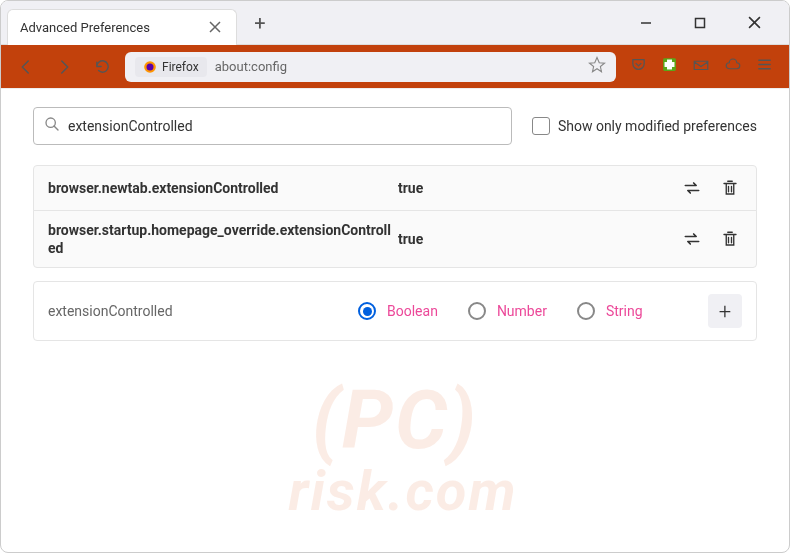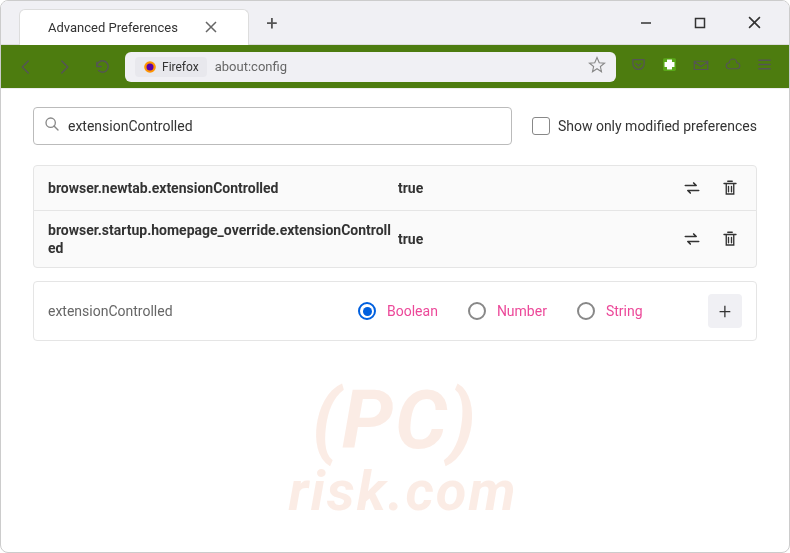--- a/index.html
+++ b/index.html
@@ -1,28 +1,28 @@
 <!DOCTYPE html>
 <html><head>
   <meta charset="utf-8">
   <style>
     * { margin: 0; padding: 0; box-sizing: border-box; font-family: -apple-system, BlinkMacSystemFont, "Segoe UI", Roboto, sans-serif; }
     body { width: 790px; height: 553px; background: #fff; overflow: hidden; position: relative; }
     
     .window { width: 100%; height: 100%; border: 1px solid #ccc; border-radius: 8px; overflow: hidden; position: relative; }
     
     .titlebar { height: 44px; background: #f0f0f4; display: flex; align-items: center; padding: 0; border-bottom: 1px solid #ddd; }
-    .tab { display: flex; align-items: center; background: #fff; border-radius: 6px 6px 0 0; height: 36px; margin-top: 8px; margin-left: 18px; padding: 0 28px; min-width: 230px; border: 1px solid #ddd; border-bottom: none; }
+    .tab { display: flex; align-items: center; background: #fff; border-radius: 6px 6px 0 0; height: 36px; margin-top: 8px; margin-left: 6px; padding: 0 12px; min-width: 230px; border: 1px solid #ddd; border-bottom: none; }
     .tab-title { font-size: 13px; color: #333; flex: 1; }
     .tab-close { width: 18px; height: 18px; display: flex; align-items: center; justify-content: center; cursor: pointer; color: #666; }
     .newtab-btn { width: 30px; height: 30px; display: flex; align-items: center; justify-content: center; margin-left: 8px; cursor: pointer; color: #555; font-size: 20px; }
     .win-controls { margin-left: auto; display: flex; gap: 24px; padding-right: 20px; align-items: center; }
     .win-ctrl { width: 30px; height: 30px; display: flex; align-items: center; justify-content: center; cursor: pointer; color: #333; }
     
-    .toolbar { height: 44px; background: #4d7c0f; display: flex; align-items: center; padding: 0 10px; gap: 8px; border-bottom: 1px solid #eee; }
+    .toolbar { height: 44px; background: #c2410c; display: flex; align-items: center; padding: 0 10px; gap: 8px; border-bottom: 1px solid #eee; }
     .nav-btn { width: 30px; height: 30px; display: flex; align-items: center; justify-content: center; cursor: pointer; color: #555; border-radius: 4px; }
     .addr-bar { flex: 1; height: 30px; background: #f0f0f4; border-radius: 6px; display: flex; align-items: center; padding: 0 10px; }
     .addr-badge { display: flex; align-items: center; gap: 5px; padding: 3px 8px; background: #e8e8ed; border-radius: 4px; font-size: 12px; color: #333; }
     .ff-icon { width: 14px; height: 14px; }
     .addr-text { margin-left: 8px; font-size: 13px; color: #666; }
     .addr-star { margin-left: auto; color: #888; }
     .tool-icons { display: flex; gap: 14px; align-items: center; padding: 0 6px; }
     .tool-icon { color: #555; cursor: pointer; }
     .tool-icon.green { color: #59a819; fill: #59a819; }
     

